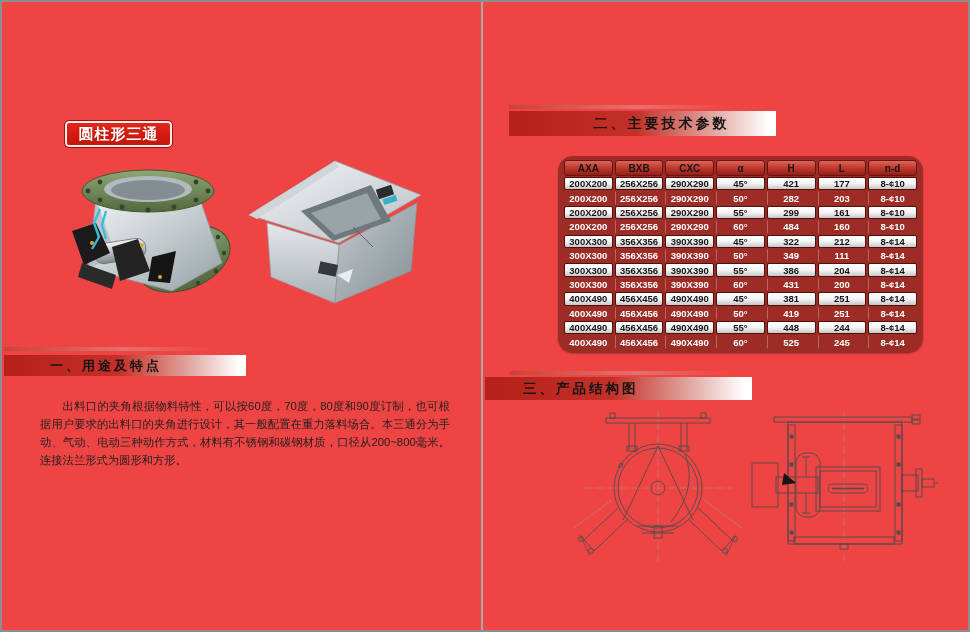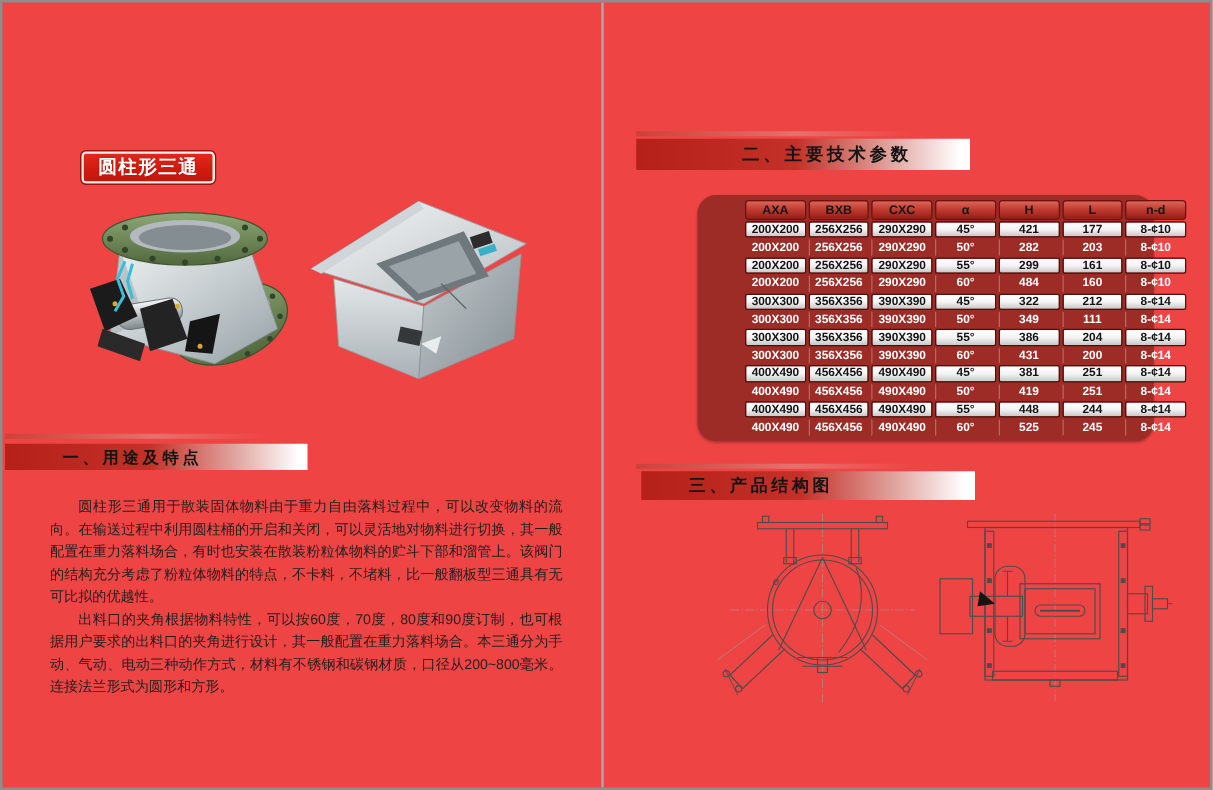--- a/index.html
+++ b/index.html
@@ -21,21 +21,21 @@
   }
   .bar .bar-label { display:block; }
   .bar-stripe {
     position:absolute; height:4px;
     background:linear-gradient(90deg,rgba(197,65,56,0.85) 0%,rgba(222,150,143,0.55) 55%,rgba(255,255,255,0) 95%);
   }
   .bar-usage   { left:2px;  top:353px; width:242px; height:21px; font-size:13px; line-height:21px; padding-left:46px; }
   .stripe-usage{ left:2px;  top:345px; width:218px; }
   .bar-params  { left:507px; top:109px; width:267px; height:25px; font-size:14px; line-height:25px; padding-left:38px;text-align:center; }
   .stripe-params{ left:507px; top:103px; width:232px; }
-  .bar-struct  { left:511px; top:375px; width:267px; height:23px; font-size:13.5px; line-height:23px; padding-left:38px; }
+  .bar-struct  { left:483px; top:375px; width:267px; height:23px; font-size:13.5px; line-height:23px; padding-left:38px; }
   .stripe-struct{ left:507px; top:369px; width:232px; }
   
   .title-badge {
     position:absolute; left:62px; top:118px; width:109px; height:28px;
     background:linear-gradient(180deg,#e52a1c 0%,#d21b10 55%,#c0160c 100%);
     border:1px solid #9c120b; border-radius:5px;
     box-shadow:inset 0 0 0 2px rgba(255,255,255,0.92);
     color:#ffffff; font-size:15px; font-weight:bold; letter-spacing:1px;
     text-align:center; line-height:26px;
     text-shadow:0 0 2px rgba(150,20,10,0.6);
@@ -53,21 +53,20 @@
   .body-text p { text-indent:2em; margin:0; }
   
   .params-wrap {
     position:absolute; left:556px; top:154px; width:365px; height:197px;
     background:#9c2c25; border-radius:15px; padding:3px 4px;
     box-shadow:0 1px 2px rgba(0,0,0,0.25);
   }
   .params-table {
     width:100%; height:100%; border-collapse:separate; border-spacing:2px 1px;
     table-layout:fixed;
-    margin-left:32px;
   }
   .params-table th {
     background:linear-gradient(180deg,#dd665a 0%,#c23c31 45%,#931e17 100%);
     border:1px solid #6b130e; border-radius:3px;
     color:#151515; font-size:10px; font-weight:bold; height:16px; padding:0;
     text-align:center;
   }
   .params-table td {
     font-size:9.5px; font-weight:bold; text-align:center; padding:0; height:11px;
     white-space:nowrap; overflow:hidden;
@@ -193,21 +192,20 @@
       <line x1="112" y1="76" x2="132" y2="96" stroke="#5d666b" stroke-width="1"></line>
     </g>
   </svg>
 
   <div class="bar-stripe stripe-usage"></div>
   <div class="bar bar-usage">
     <span class="bar-label">一、用途及特点</span>
   </div>
 
   <div class="body-text">
-    <p>圆柱形三通用于散装固体物料由于重力自由落料过程中，可以改变物料的流向。在输送过程中利用圆柱桶的开启和关闭，可以灵活地对物料进行切换，其一般配置在重力落料场合，有时也安装在散装粉粒体物料的贮斗下部和溜管上。该阀门的结构充分考虑了粉粒体物料的特点，不卡料，不堵料，比一般翻板型三通具有无可比拟的优越性。</p>
     <p>出料口的夹角根据物料特性，可以按60度，70度，80度和90度订制，也可根据用户要求的出料口的夹角进行设计，其一般配置在重力落料场合。本三通分为手动、气动、电动三种动作方式，材料有不锈钢和碳钢材质，口径从200~800毫米。连接法兰形式为圆形和方形。</p>
   </div>
 
   <div class="bar-stripe stripe-params"></div>
   <div class="bar bar-params">
     <span class="bar-label">二、主要技术参数</span>
   </div>
 
   <div class="params-wrap">
     <table class="params-table">

